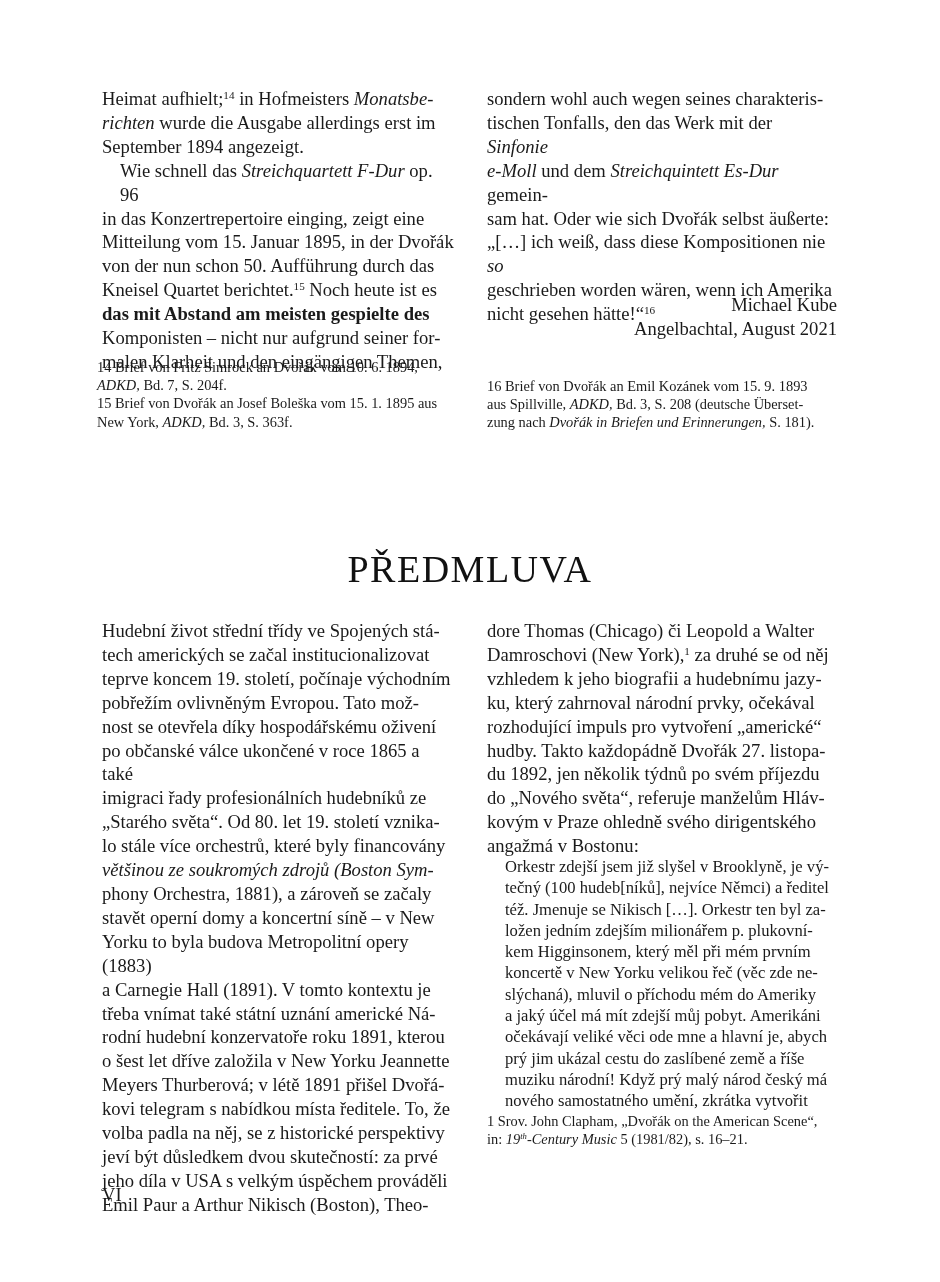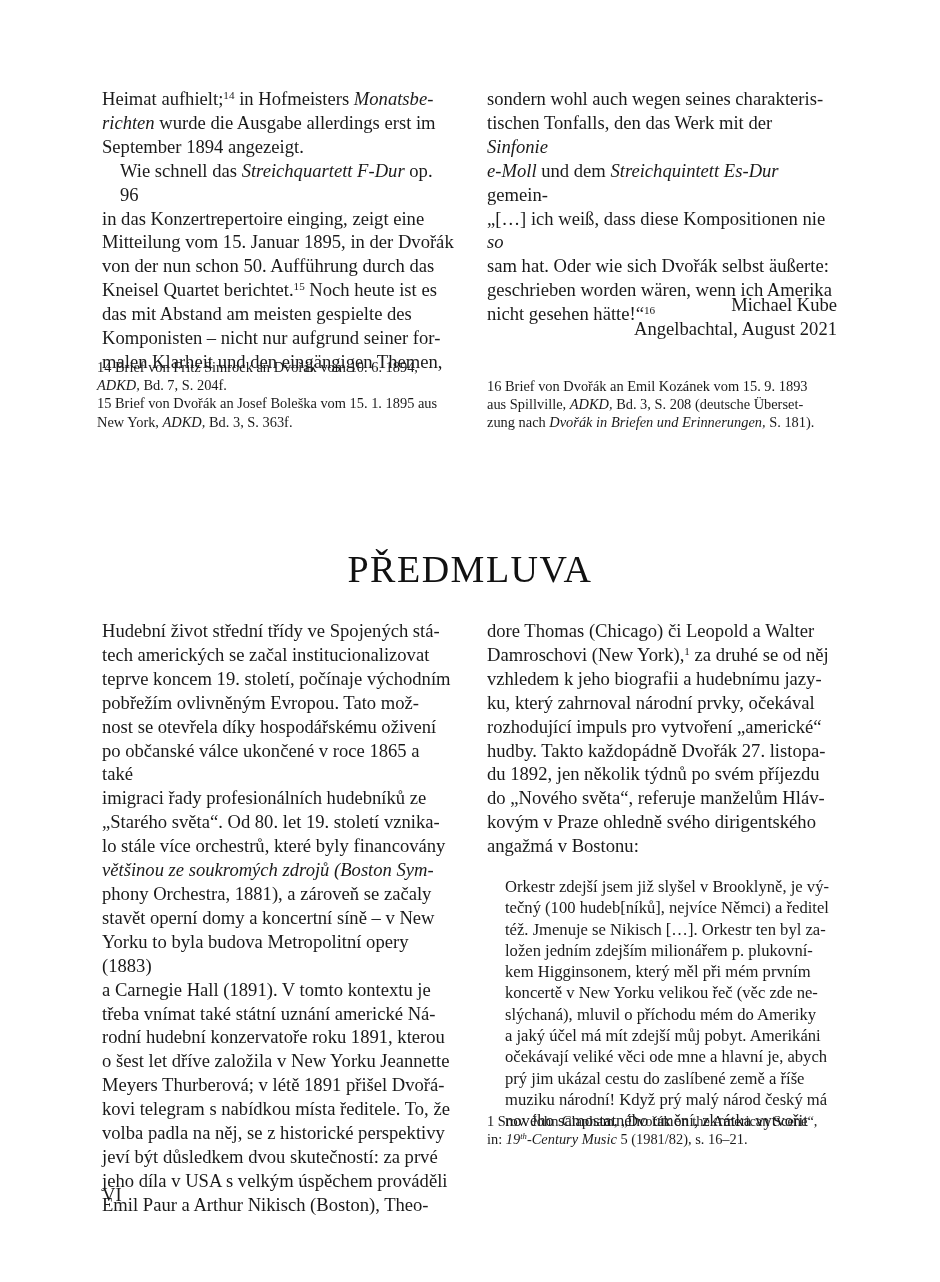--- a/index.html
+++ b/index.html
@@ -30,43 +30,43 @@
       <span class="line" style="white-space: nowrap; word-spacing: 0.00390625px; text-align: left; text-align-last: left;"><span style="white-space: normal;">Heimat aufhielt;</span><span class="sup" style="white-space: normal;">14</span><span style="white-space: normal;"> in Hofmeisters </span><span class="it" style="white-space: normal;">Monatsbe-</span></span>
       <span class="line" style="white-space: nowrap; text-align: left; text-align-last: left;"><span class="it" style="white-space: normal;">richten</span><span style="white-space: normal;"> wurde die Ausgabe allerdings erst im</span></span>
       <span class="line last"><span>September 1894 angezeigt.</span></span>
     </div>
     <div>
       <span class="line indent" style="white-space: nowrap; letter-spacing: -0.000355114px; text-align: left; text-align-last: left;"><span style="white-space: normal;">Wie schnell das </span><span class="it" style="white-space: normal;">Streichquartett F-Dur</span><span style="white-space: normal;"> op. 96</span></span>
       <span class="line" style="white-space: nowrap; text-align: left; text-align-last: left;"><span style="white-space: normal;">in das Konzertrepertoire einging, zeigt eine</span></span>
       <span class="line" style="white-space: nowrap; text-align: left; text-align-last: left;"><span style="white-space: normal;">Mitteilung vom 15. Januar 1895, in der Dvořák</span></span>
       <span class="line" style="white-space: nowrap; text-align: left; text-align-last: left;"><span style="white-space: normal;">von der nun schon 50. Aufführung durch das</span></span>
       <span class="line" style="white-space: nowrap; text-align: left; text-align-last: left;"><span style="white-space: normal;">Kneisel Quartet berichtet.</span><span class="sup" style="white-space: normal;">15</span><span style="white-space: normal;"> Noch heute ist es</span></span>
-      <span class="line" style="white-space: nowrap; text-align: left; text-align-last: left;"><span style="white-space: normal;">das mit Abstand am meisten gespielte des</span></span>
+      <span class="line" style="white-space: nowrap; text-align: left; text-align-last: left;"><span style="white-space: normal; font-weight: bold;">das mit Abstand am meisten gespielte des</span></span>
       <span class="line" style="white-space: nowrap; text-align: left; text-align-last: left;"><span style="white-space: normal;">Komponisten – nicht nur aufgrund seiner for-</span></span>
       <span class="line" style="white-space: nowrap; text-align: left; text-align-last: left;"><span style="white-space: normal;">malen Klarheit und den eingängigen Themen,</span></span>
     </div>
   </div>
 <div class="col note-text" style="left:97px; top:358px; width:352px;">
     <div>
       <span class="line" style="white-space: nowrap; text-align: left; text-align-last: left;"><span style="white-space: normal;">14 Brief von Fritz Simrock an Dvořák vom 10. 6. 1894,</span></span>
       <span class="line" style="white-space: nowrap; text-align: left; text-align-last: left;"><span class="it" style="white-space: normal;">ADKD,</span><span style="white-space: normal;"> Bd. 7, S. 204f.</span></span>
     </div>
     <div>
       <span class="line" style="white-space: nowrap; text-align: left; text-align-last: left;"><span style="white-space: normal;">15 Brief von Dvořák an Josef Boleška vom 15. 1. 1895 aus</span></span>
       <span class="line" style="white-space: nowrap; text-align: left; text-align-last: left;"><span style="white-space: normal;">New York, </span><span class="it" style="white-space: normal;">ADKD,</span><span style="white-space: normal;"> Bd. 3, S. 363f.</span></span>
     </div>
   </div>
 
 <div class="col body-text" style="left:487px; top:87px; width:350px;">
     <div>
       <span class="line" style="white-space: nowrap; text-align: left; text-align-last: left;"><span style="white-space: normal;">sondern wohl auch wegen seines charakteris-</span></span>
       <span class="line" style="white-space: nowrap; text-align: left; text-align-last: left;"><span style="white-space: normal;">tischen Tonfalls, den das Werk mit der </span><span class="it" style="white-space: normal;">Sinfonie</span></span>
       <span class="line" style="white-space: nowrap; text-align: left; text-align-last: left;"><span class="it" style="white-space: normal; margin-top: 20px;">e-Moll</span><span style="white-space: normal;"> und dem </span><span class="it" style="white-space: normal;">Streichquintett Es-Dur</span><span style="white-space: normal;"> gemein-</span></span>
+      <span class="line" style="white-space: nowrap; text-align: left; text-align-last: left;"><span style="white-space: normal;">sam hat. Oder wie sich Dvořák selbst äußerte:</span></span>
       <span class="line" style="white-space: nowrap; text-align: left; text-align-last: left;"><span style="white-space: normal;">„[…] ich weiß, dass diese Kompositionen nie </span><span class="it" style="white-space: normal;">so</span></span>
-      <span class="line" style="white-space: nowrap; text-align: left; text-align-last: left;"><span style="white-space: normal;">sam hat. Oder wie sich Dvořák selbst äußerte:</span></span>
       <span class="line" style="white-space: nowrap; text-align: left; text-align-last: left;"><span style="white-space: normal;">geschrieben worden wären, wenn ich Amerika</span></span>
       <span class="line" style="white-space: nowrap; text-align: left; text-align-last: left;"><span style="white-space: normal;">nicht gesehen hätte!“</span><span class="sup" style="white-space: normal;">16</span></span>
     </div>
   </div>
 <div class="col body-text" style="left:487px; top:293px; width:350px;">
   <span class="line right">Michael Kube</span>
   <span class="line right">Angelbachtal, August 2021</span>
 </div>
 <div class="col note-text" style="left:487px; top:377px; width:350px;">
     <div>
@@ -114,21 +114,21 @@
       <span class="line" style="white-space: nowrap; text-align: left; text-align-last: left;"><span style="white-space: normal;">ku, který zahrnoval národní prvky, očekával</span></span>
       <span class="line" style="white-space: nowrap; text-align: left; text-align-last: left;"><span style="white-space: normal;">rozhodující impuls pro vytvoření „americké“</span></span>
       <span class="line" style="white-space: nowrap; text-align: left; text-align-last: left;"><span style="white-space: normal;">hudby. Takto každopádně Dvořák 27. listopa-</span></span>
       <span class="line" style="white-space: nowrap; text-align: left; text-align-last: left;"><span style="white-space: normal;">du 1892, jen několik týdnů po svém příjezdu</span></span>
       <span class="line" style="white-space: nowrap; text-align: left; text-align-last: left;"><span style="white-space: normal;">do „Nového světa“, referuje manželům Hláv-</span></span>
       <span class="line" style="white-space: nowrap; text-align: left; text-align-last: left;"><span style="white-space: normal;">kovým v Praze ohledně svého dirigentského</span></span>
       <span class="line last"><span>angažmá v Bostonu:</span></span>
     </div>
   </div>
 <div class="col quote-text" style="left:505px; top:856px; width:332px;">
-    <span class="line" style="white-space: nowrap; text-align: left; text-align-last: left; margin-top: 20px;"><span style="white-space: normal;">Orkestr zdejší jsem již slyšel v Brooklyně, je vý-</span></span>
+    <span class="line" style="white-space: nowrap; text-align: left; text-align-last: left;"><span style="white-space: normal;">Orkestr zdejší jsem již slyšel v Brooklyně, je vý-</span></span>
     <span class="line" style="white-space: nowrap; text-align: left; text-align-last: left;"><span style="white-space: normal;">tečný (100 hudeb[níků], nejvíce Němci) a ředitel</span></span>
     <span class="line" style="white-space: nowrap; text-align: left; text-align-last: left;"><span style="white-space: normal;">též. Jmenuje se Nikisch […]. Orkestr ten byl za-</span></span>
     <span class="line" style="white-space: nowrap; text-align: left; text-align-last: left;"><span style="white-space: normal;">ložen jedním zdejším milionářem p. plukovní-</span></span>
     <span class="line" style="white-space: nowrap; text-align: left; text-align-last: left;"><span style="white-space: normal;">kem Higginsonem, který měl při mém prvním</span></span>
     <span class="line" style="white-space: nowrap; text-align: left; text-align-last: left;"><span style="white-space: normal;">koncertě v New Yorku velikou řeč (věc zde ne-</span></span>
     <span class="line" style="white-space: nowrap; text-align: left; text-align-last: left;"><span style="white-space: normal;">slýchaná), mluvil o příchodu mém do Ameriky</span></span>
     <span class="line" style="white-space: nowrap; text-align: left; text-align-last: left;"><span style="white-space: normal;">a jaký účel má mít zdejší můj pobyt. Amerikáni</span></span>
     <span class="line" style="white-space: nowrap; text-align: left; text-align-last: left;"><span style="white-space: normal;">očekávají veliké věci ode mne a hlavní je, abych</span></span>
     <span class="line" style="white-space: nowrap; text-align: left; text-align-last: left;"><span style="white-space: normal;">prý jim ukázal cestu do zaslíbené země a říše</span></span>
     <span class="line" style="white-space: nowrap; text-align: left; text-align-last: left;"><span style="white-space: normal;">muziku národní! Když prý malý národ český má</span></span>

